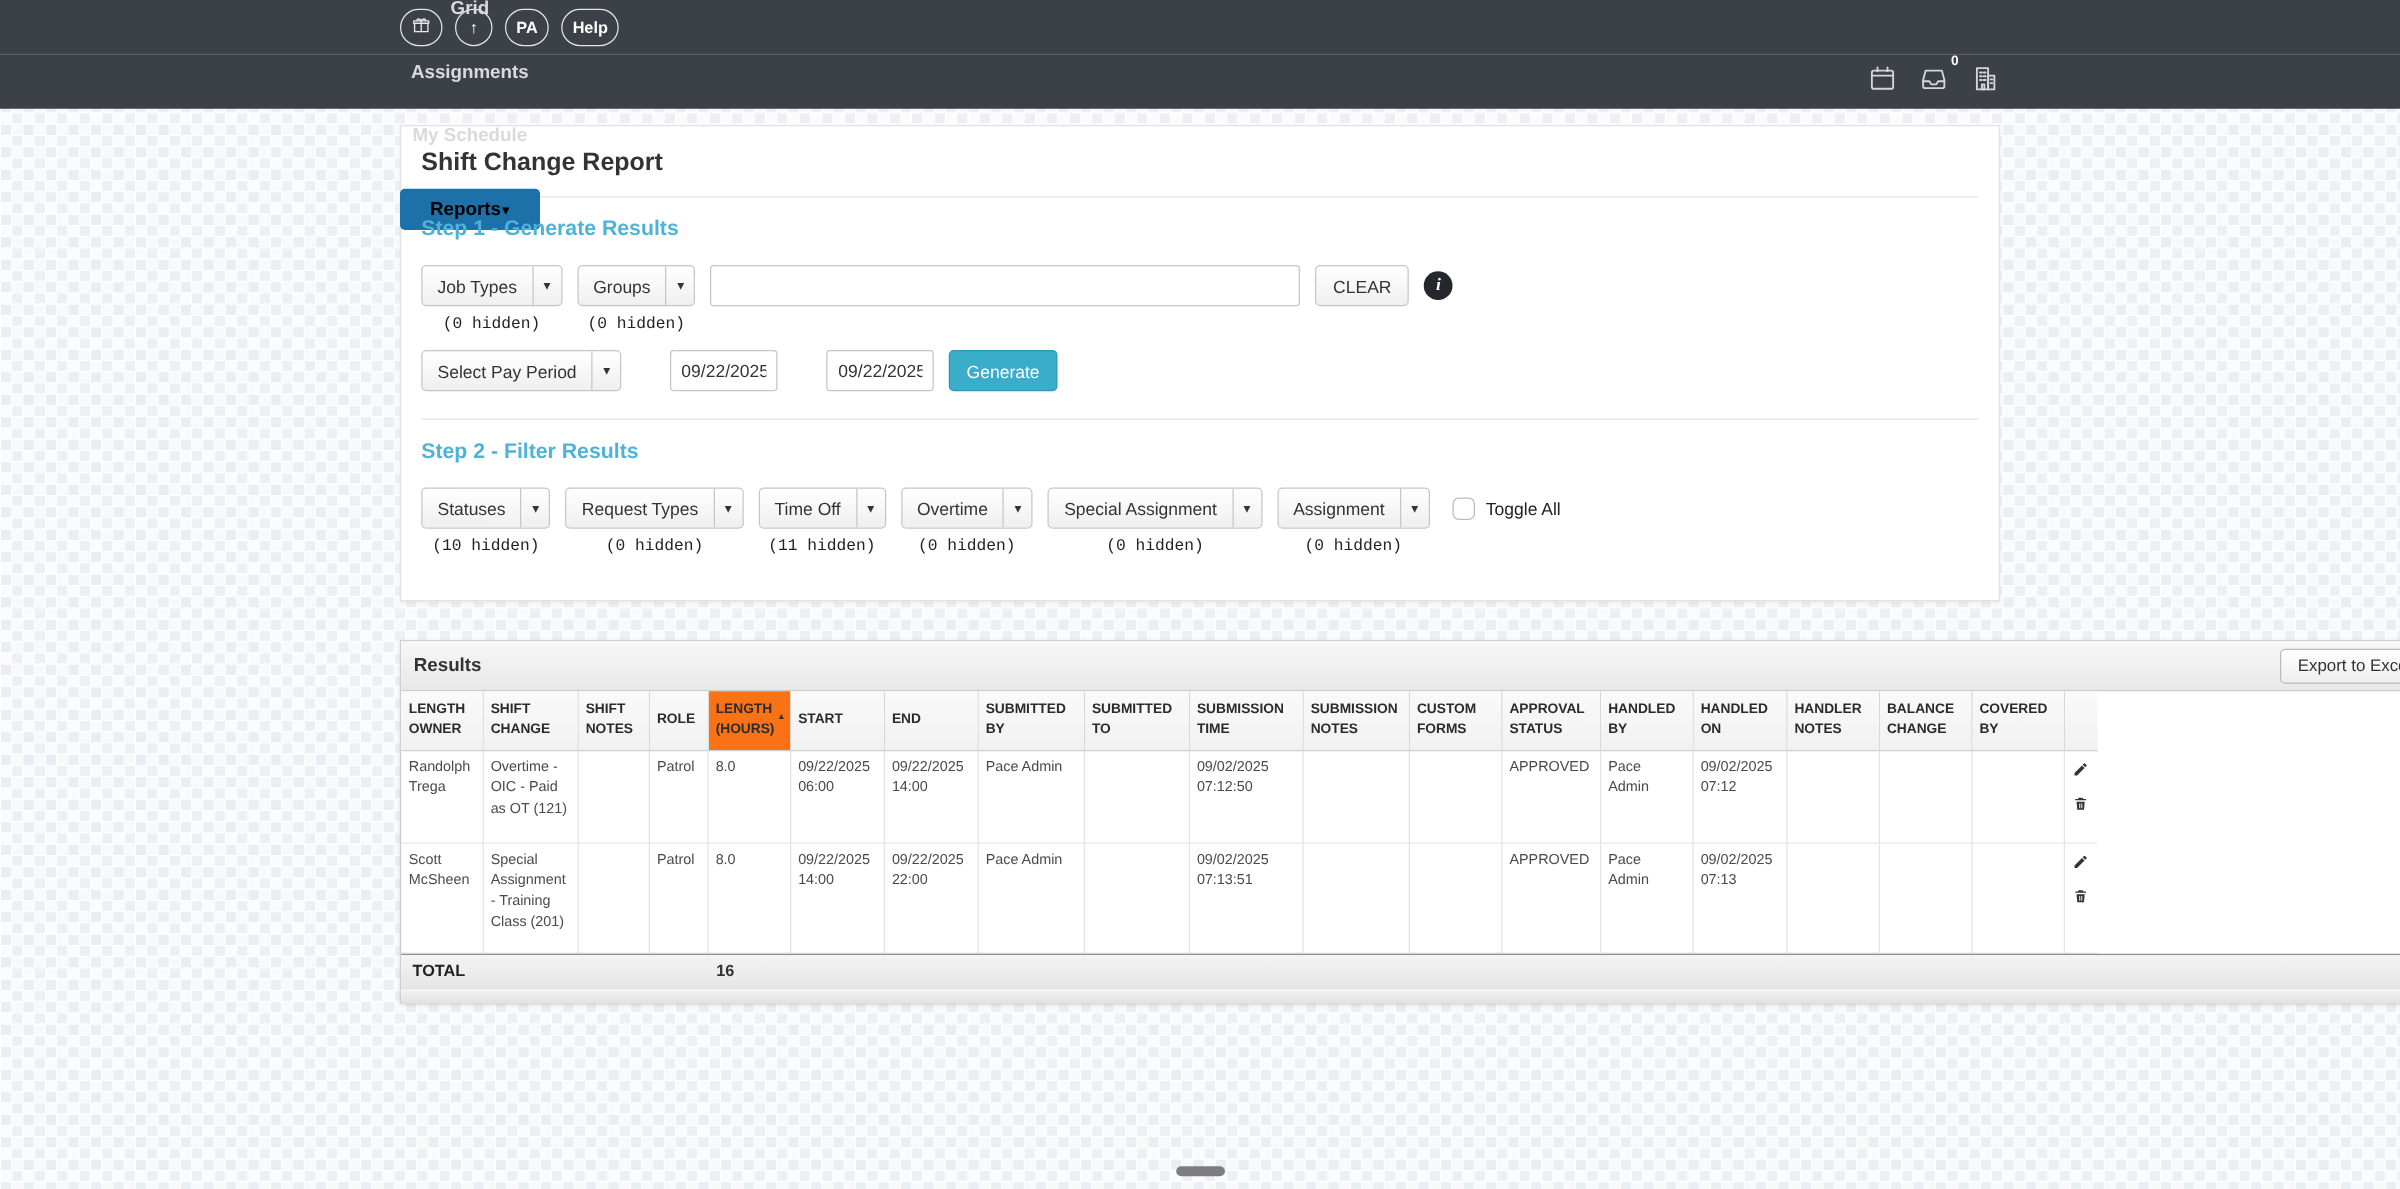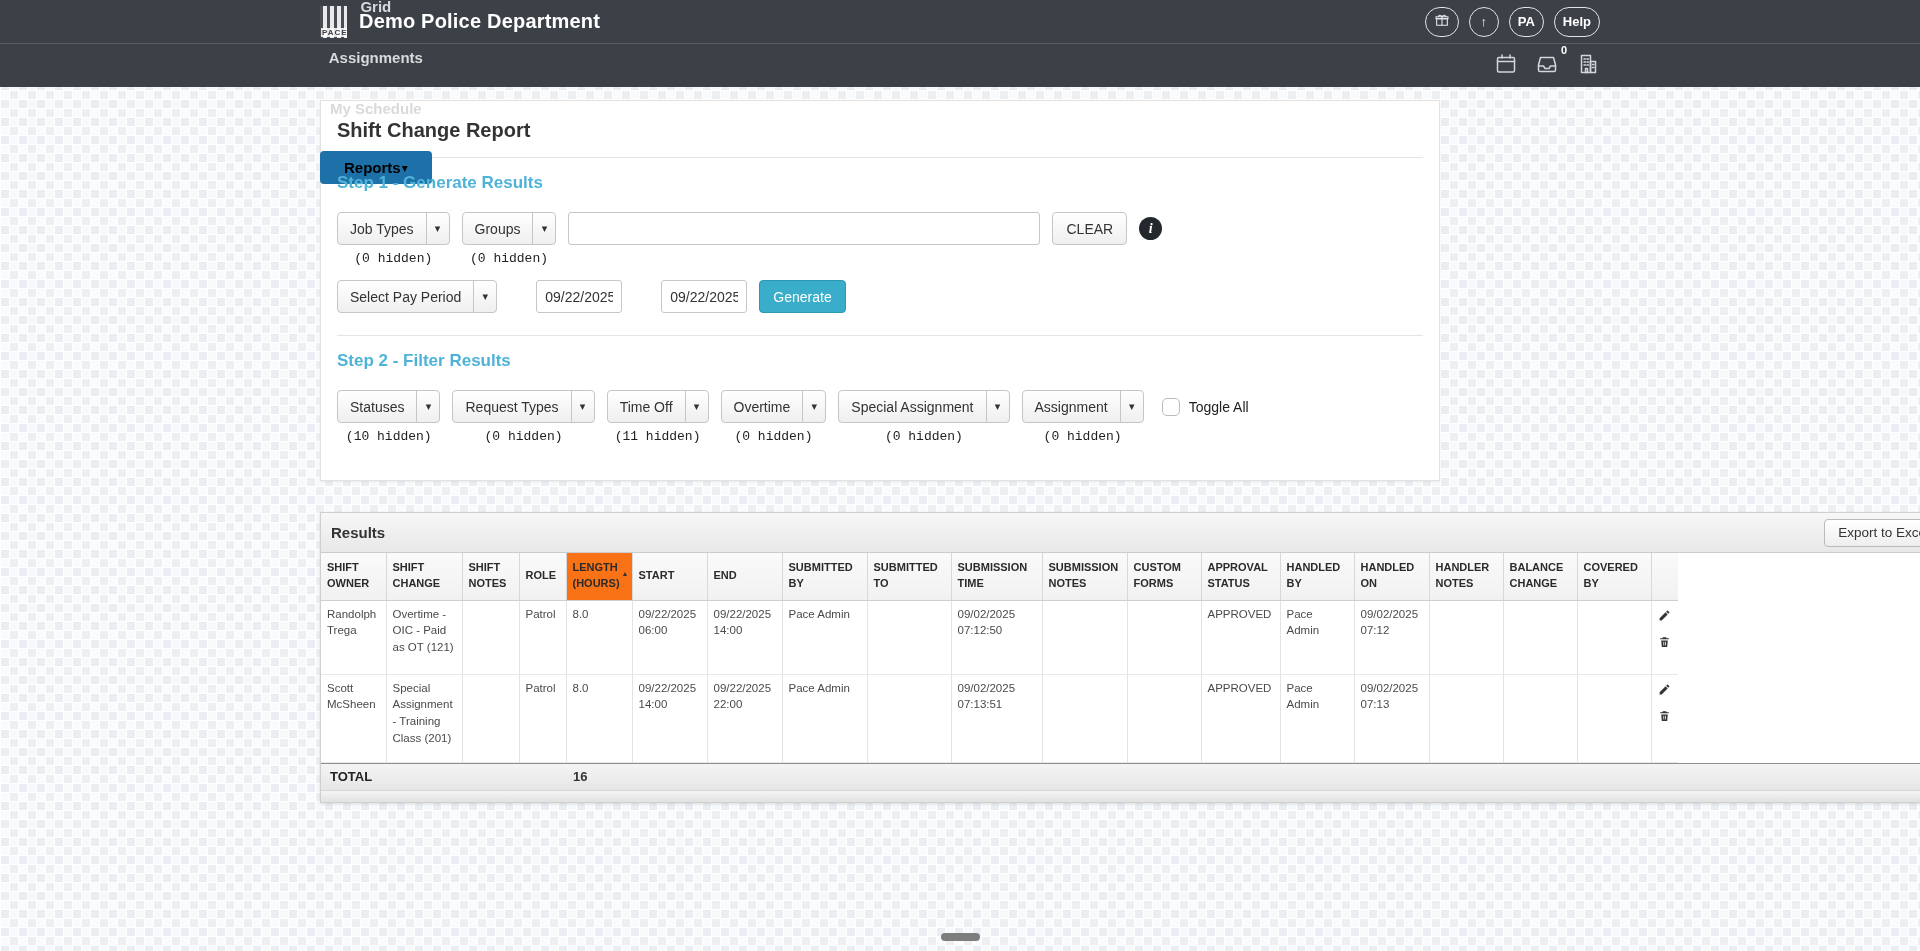--- a/index.html
+++ b/index.html
@@ -37,21 +37,21 @@
   .nav-item { color:#d9dadc; font-size:15px; font-weight:bold; cursor:pointer; text-decoration:none; }
   .nav-item.active { background:#1d70a8; color:#000000; border-radius:4px; padding:8px 24px;
                      display:flex; align-items:center; gap:1px; }
   .nav-item.active .caret { font-size:12px; line-height:1; }
   .nav-icons { display:flex; align-items:center; gap:16px; }
   .nav-icon { position:relative; cursor:pointer; display:flex; }
   .nav-icon svg { stroke:#d4d6d9; fill:none; stroke-width:1.5; stroke-linecap:round; stroke-linejoin:round; }
   .badge { position:absolute; top:-8px; right:-7px; color:#fff; font-size:11px; font-weight:bold; }
 
   
-  .container { width:1120px; margin:13px 0 0 320px; }
+  .container { width:1280px; margin:13px 0 0 320px; }
   .card { background:#fff; border:1px solid #e2e2e2; box-shadow:0 1px 2px rgba(0,0,0,.06);
           padding:18px 16px 22px 16px; }
   .card-title { font-size:20px; font-weight:bold; color:#333; margin-bottom:15px; }
   .divider { border:none; border-top:1px solid #e5e5e5; margin:0 0 15px 0; }
   .step-heading { font-size:17px; font-weight:bold; color:#4fb3d8; margin-bottom:19px; }
 
   .controls-row { display:flex; align-items:flex-start; gap:12px; margin-bottom:14px; }
   .control-group { display:flex; flex-direction:column; align-items:center; }
   .hidden-note { font-size:13px; color:#222; margin-top:6px;font-family:Liberation Mono, monospace; }
 
@@ -110,26 +110,20 @@
   .results-footer { height:12px; background:linear-gradient(#f5f5f5,#e2e2e2); border-top:1px solid #d5d5d5; }
 
   .scroll-handle { position:absolute; left:941px; top:933px; width:39px; height:8px; border-radius:4px;
                    background:#7d7d7d; cursor:grab; }
 </style>
 </head>
 <body>
 
 <header class="topbar">
   <div class="topbar-row1">
-    <div class="brand">
-      <div class="logo">
-          <span>PACE</span>
-        </div>
-      <h1>Demo Police Department</h1>
-    </div>
     <div class="topbar-actions">
       <div class="circle-btn">
         <span>
           <svg width="16" height="16" viewBox="0 0 24 24">
               <rect x="4" y="10" width="16" height="10"></rect>
               <rect x="3" y="7" width="18" height="3"></rect>
               <line x1="12" y1="7" x2="12" y2="20"></line>
               <path d="M12 7c-1.5-3-6-3-5 0"></path>
               <path d="M12 7c1.5-3 6-3 5 0"></path>
             </svg>
@@ -308,21 +302,21 @@
         <col style="width:79px">
           <col style="width:74px">
           <col style="width:75px">
           <col style="width:74px">
         <col style="width:74px">
           <col style="width:74px">
           <col style="width:27px">
       </colgroup>
       <thead>
         <tr>
-          <th>SHIFT OWNER</th>
+          <th>LENGTH OWNER</th>
           <th>SHIFT CHANGE</th>
           <th>SHIFT NOTES</th>
           <th>ROLE</th>
           <th class="sorted"><span>LENGTH (HOURS)</span><span class="sort-asc">▲</span></th>
           <th>START</th>
           <th>END</th>
           <th>SUBMITTED BY</th>
           <th>SUBMITTED TO</th>
           <th>SUBMISSION TIME</th>
           <th>SUBMISSION NOTES</th>

